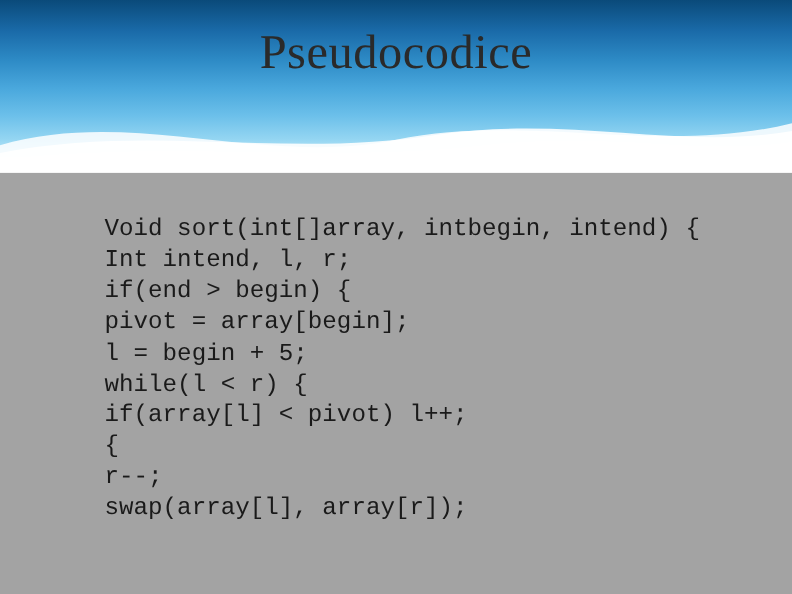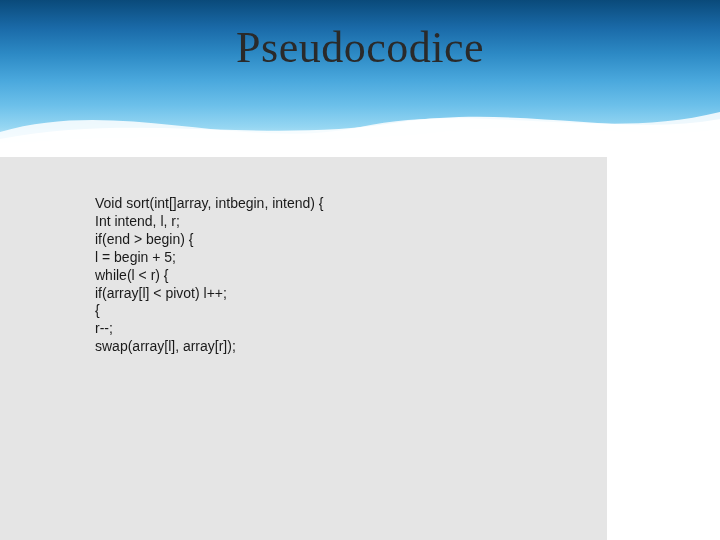--- a/index.html
+++ b/index.html
@@ -4,24 +4,24 @@
   <style>
     * { margin: 0; padding: 0; box-sizing: border-box; }
     body {
       width: 720px;
       height: 540px;
       overflow: hidden;
       background: #ffffff;
       font-family: Georgia, 'Times New Roman', serif;
     }
     .slide {
-      width: 607px;
+      width: 720px;
       height: 540px;
       position: relative;
-      background: #e5e5e5;
+      background: #a3a3a3;
     }
     .header-band {
       position: absolute;
       top: 0;
       left: 0;
       width: 720px;
       height: 155px;
       background: linear-gradient(180deg,
         #0a4a7a 0%,
         #1a6aa8 18%,
@@ -48,22 +48,22 @@
       font-size: 44px;
       font-weight: 400;
       color: #2a2a2a;
       letter-spacing: 0.5px;
     }
     .code-block {
       position: absolute;
       top: 195px;
       left: 95px;
       width: 500px;
-      font-family: Liberation Sans, sans-serif;
-      font-size: 14px;
+      font-family: Liberation Mono, monospace;
+      font-size: 22px;
       line-height: 1.28;
       color: #1a1a1a;
     }
     .code-line {
       white-space: pre;
     }
   </style>
 </head>
 <body>
 
@@ -75,20 +75,21 @@
       <path d="M0,58 C160,40 300,62 440,45 C560,32 640,55 720,42 L720,70 L0,70 Z" fill="#ffffff"></path>
     </svg>
   </div>
 
   <div class="title">Pseudocodice</div>
 
   <div class="code-block">
     <div class="code-line">Void sort(int[]array, intbegin, intend) {</div>
     <div class="code-line">Int intend, l, r;</div>
     <div class="code-line">if(end &gt; begin) {</div>
+    <div class="code-line">pivot = array[begin];</div>
     <div class="code-line">l = begin + 5;</div>
     <div class="code-line">while(l &lt; r) {</div>
     <div class="code-line">if(array[l] &lt; pivot) l++;</div>
     <div class="code-line">{</div>
     <div class="code-line">r--;</div>
     <div class="code-line">swap(array[l], array[r]);</div>
   </div>
 </div>
 
 </body></html>

